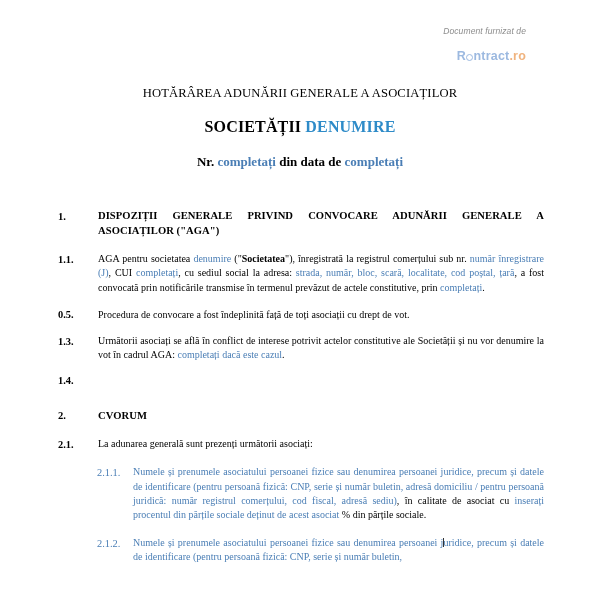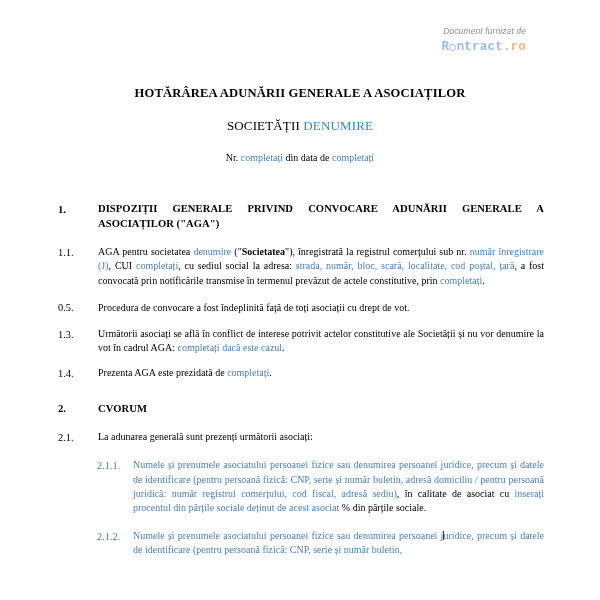--- a/index.html
+++ b/index.html
@@ -26,24 +26,24 @@
   }
   .supplied-by {
     font-family: "Liberation Sans", "DejaVu Sans", sans-serif;
     font-style: italic;
     font-size: 8.5px;
     color: #8d8d8d;
     letter-spacing: 0.1px;
     white-space: nowrap;
   }
   .brand {
-    font-family: Liberation Mono, monospace;
+    font-family: Liberation Sans, sans-serif;
     font-weight: bold;
     font-size: 12.5px;
-    margin-top: 3px;
+    margin-top: 12px;
     white-space: nowrap;
     letter-spacing: 0.2px;
   }
   .brand .brand-main { color: #9cb9e0; }
   .brand .brand-ring {
     display: inline-block;
     width: 7px;
     height: 7px;
     border: 1.4px solid #9cb9e0;
     border-radius: 50%;
@@ -60,35 +60,35 @@
     left: 0;
     width: 600px;
     padding: 0;
   }
 
   .title-block {
     margin-top: 86px;
     text-align: center;
   }
   .title-line {
-    font-weight: bold;
+    font-weight: normal;
     font-size: 12.6px;
     letter-spacing: 0.15px;
     margin-bottom: 17px;
     line-height: 1.2;
   }
   .title-line-2 {
-    font-weight: normal;
-    font-size: 13px;
+    font-weight: bold;
+    font-size: 16px;
     letter-spacing: 0.15px;
     margin-bottom: 18px;
   }
   .title-line-3 {
-    font-weight: normal;
-    font-size: 10px;
+    font-weight: bold;
+    font-size: 13px;
     margin-bottom: 11px;
   }
 
   .blue { color: #4a7eb5; }
   .blue-bright { color: #2e8bc8; }
 
   
   .clauses {
     margin-top: 38px;
     padding-left: 58px;
@@ -122,21 +122,21 @@
   }
   .level-head > .clause-body {
     font-weight: bold;
     font-size: 10.6px;
     letter-spacing: 0.05px;
     text-align: justify;
   }
   .level-head { margin-bottom: 14px; }
 
   
-  .level-2 > .clause-num { width: 40px; }
+  .level-2 > .clause-num { width: 40px; font-weight: bold; }
 
   
   .level-3 {
     padding-left: 39px;
     margin-bottom: 14px;
   }
   .level-3 > .clause-num { width: 36px; }
 
   .tight { margin-bottom: 11px; }
   .gap-before { margin-top: 19px; }
@@ -186,21 +186,20 @@
       <div class="clause-body">Procedura de convocare a fost îndeplinită față de toți asociații cu drept de vot.</div>
     </div>
 
     <div class="clause level-2 tight">
       <div class="clause-num">1.3.</div>
       <div class="clause-body"><span>Următorii asociați se află în conflict de interese potrivit actelor constitutive ale Societății și nu vor denumire la vot în cadrul AGA: </span><span class="blue">completați dacă este cazul</span><span>.</span></div>
     </div>
 
     <div class="clause level-2 tight">
       <div class="clause-num">1.4.</div>
-      <div class="clause-body"><span>Prezenta AGA este prezidată de </span><span class="blue">completați</span><span>.</span></div>
     </div>
 
     <div class="clause level-head gap-before">
       <div class="clause-num">2.</div>
       <div class="clause-body">CVORUM</div>
     </div>
 
     <div class="clause level-2">
       <div class="clause-num">2.1.</div>
       <div class="clause-body">La adunarea generală sunt prezenți următorii asociați:</div>

